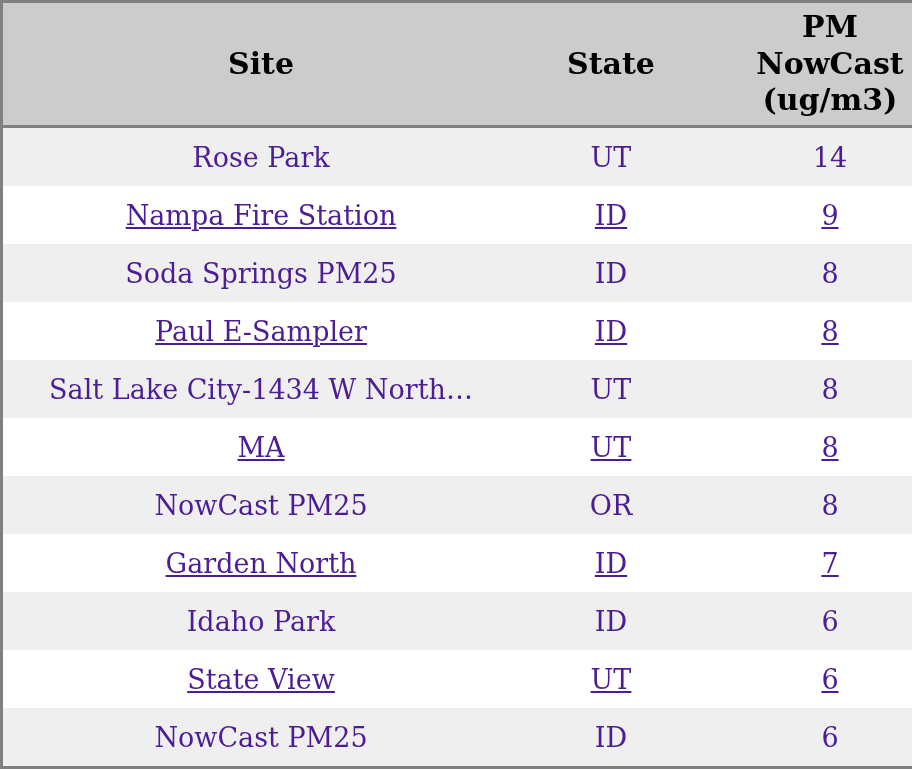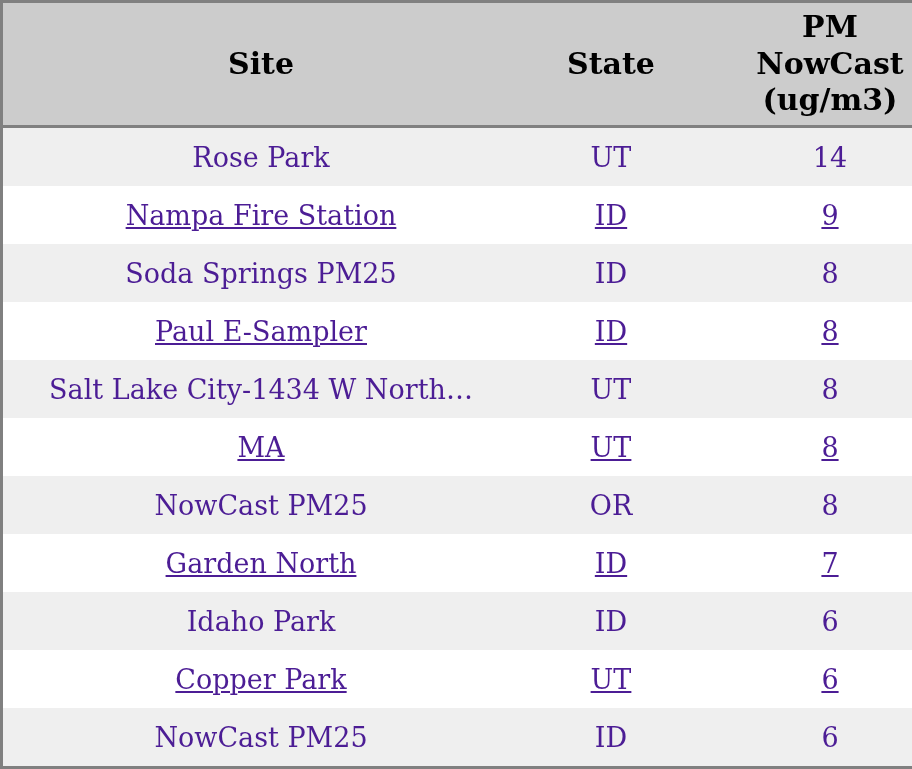--- a/index.html
+++ b/index.html
@@ -114,21 +114,21 @@
           <td>Garden North</td>
           <td>ID</td>
           <td>7</td>
         </tr>
         <tr class="odd">
           <td>Idaho Park</td>
           <td>ID</td>
           <td>6</td>
         </tr>
         <tr class="even">
-          <td>Copper Park</td>
+          <td>State View</td>
           <td>UT</td>
           <td>6</td>
         </tr>
         <tr class="odd">
           <td>NowCast PM25</td>
           <td>ID</td>
           <td>6</td>
         </tr>
       </tbody>
   </table>

